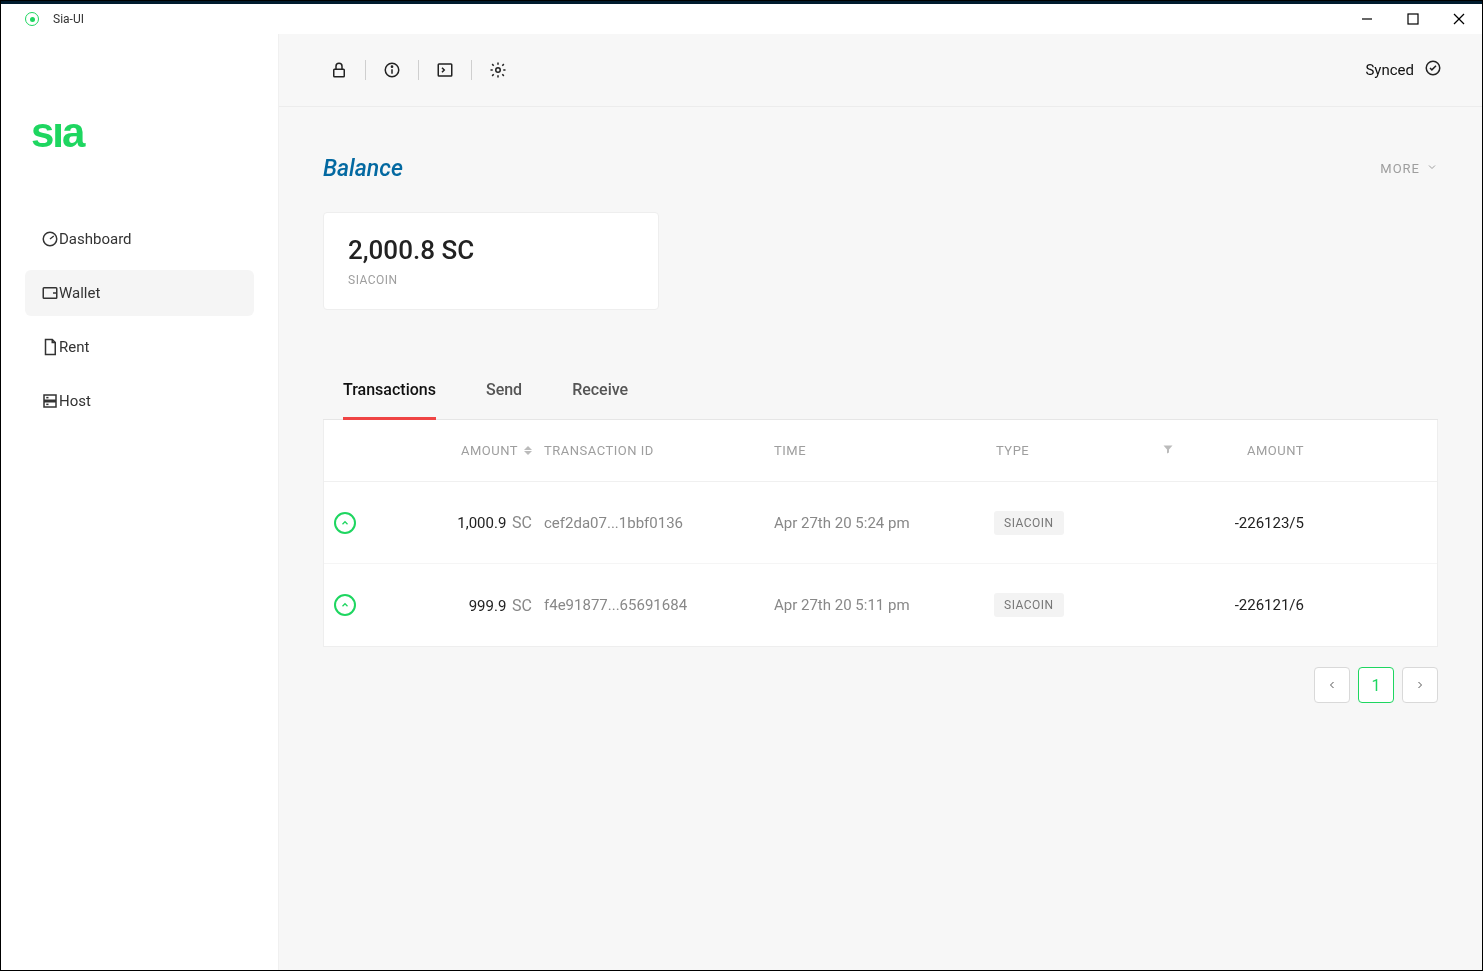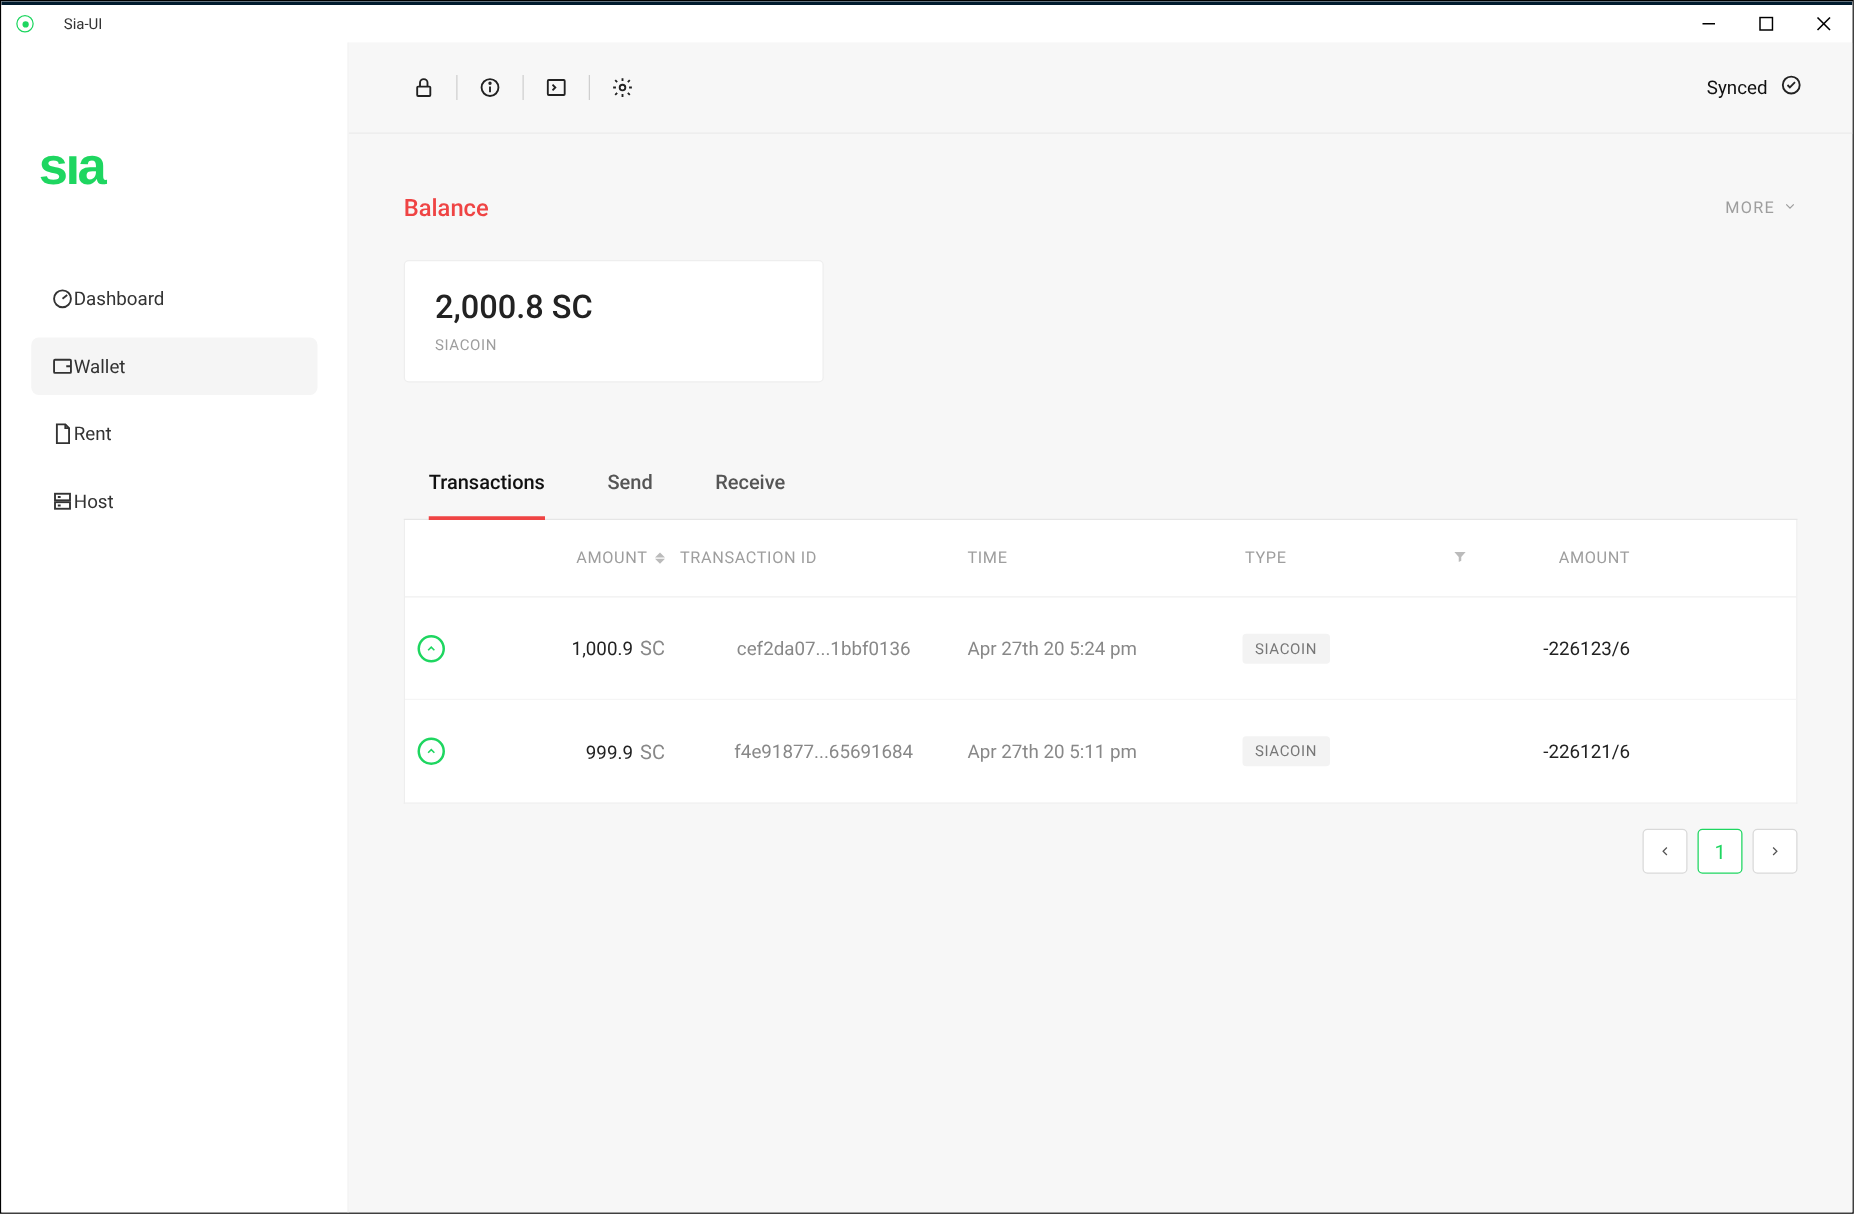--- a/index.html
+++ b/index.html
@@ -15,22 +15,22 @@
 .titlebar {
   height: 33px;
   background: #fff;
   display: flex;
   align-items: center;
   justify-content: space-between;
   border-top: 3px solid #001b2e;
 }
 .titlebar-left {
   display: flex;
-  padding-left: 12px;
-  gap: 24px;
+  padding-left: 24px;
+  gap: 14px;
 }
 .app-icon {
   width: 14px; height: 14px;
   border: 1.5px solid #1ed660;
   border-radius: 50%;
   display:flex; align-items:center; justify-content:center;
 }
 .app-icon::after{
   content:""; width:5px; height:5px; background:#1ed660; border-radius:50%;
 }
@@ -95,21 +95,21 @@
   margin: 0 6px;
 }
 .topbar-right { display:flex; align-items:center; gap:10px; font-size:15px; color:#111; }
 .content {
   padding: 48px 44px;
 }
 .balance-row {
   display:flex; justify-content:space-between; align-items:center;
   margin-bottom: 30px;
 }
-.balance-label { font-size: 19px; color:#ef4444; font-weight:500; }
+.balance-label { font-size: 23px; color:#0369a1; font-weight:500;font-style:italic; }
 .more-btn {
   display:flex; align-items:center; gap:6px;
   color:#9e9e9e; font-size:13px; letter-spacing:1px; cursor:pointer;
 }
 .balance-card {
   background:#fff; border:1px solid #eee; border-radius:4px;
   padding: 22px 24px;
   width: 336px;
   margin-bottom: 60px;
 }
@@ -155,21 +155,21 @@
   border-bottom:1px solid #f5f5f5;
   font-size:15px; color:#666;
 }
 .trow:last-child { border-bottom:none; }
 .dir-icon {
   width:22px; height:22px; border:2px solid #1ed660; border-radius:50%;
   display:flex; align-items:center; justify-content:center;
 }
 .amount-cell { text-align:right; color:#222; padding-right:12px; }
 .amount-cell .unit { font-size:16px; color:#888; margin-left:2px; }
-.txid-cell { color:#888;text-align:center; }
+.txid-cell { color:#888; }
 .time-cell { color:#888; }
 .type-badge {
   display:inline-block; background:#f3f3f3; color:#777;
   font-size:12px; letter-spacing:0.5px;
   padding:5px 10px; border-radius:3px;
 }
 .status-cell { text-align:right; color:#222; padding-right:20px; }
 .pagination {
   display:flex; gap:8px; justify-content:flex-end;
   margin-top: 20px;
@@ -359,21 +359,21 @@
               <span class="dir-icon">
                 <svg width="10" height="10" viewBox="0 0 24 24" fill="none" stroke="#1ed660" stroke-width="3">
                   <path d="M6 15l6-6 6 6"></path>
                 </svg>
               </span>
             </div>
           <div class="amount-cell"><span>1,000.9</span> <span class="unit">SC</span></div>
           <div class="txid-cell">cef2da07...1bbf0136</div>
           <div class="time-cell">Apr 27th 20 5:24 pm</div>
           <div><span class="type-badge">SIACOIN</span></div>
-          <div class="status-cell">-226123/6</div>
+          <div class="status-cell">-226123/5</div>
         </div>
 
         <div class="trow">
           <div>
               <span class="dir-icon">
                 <svg width="10" height="10" viewBox="0 0 24 24" fill="none" stroke="#1ed660" stroke-width="3">
                   <path d="M6 15l6-6 6 6"></path>
                 </svg>
               </span>
             </div>

